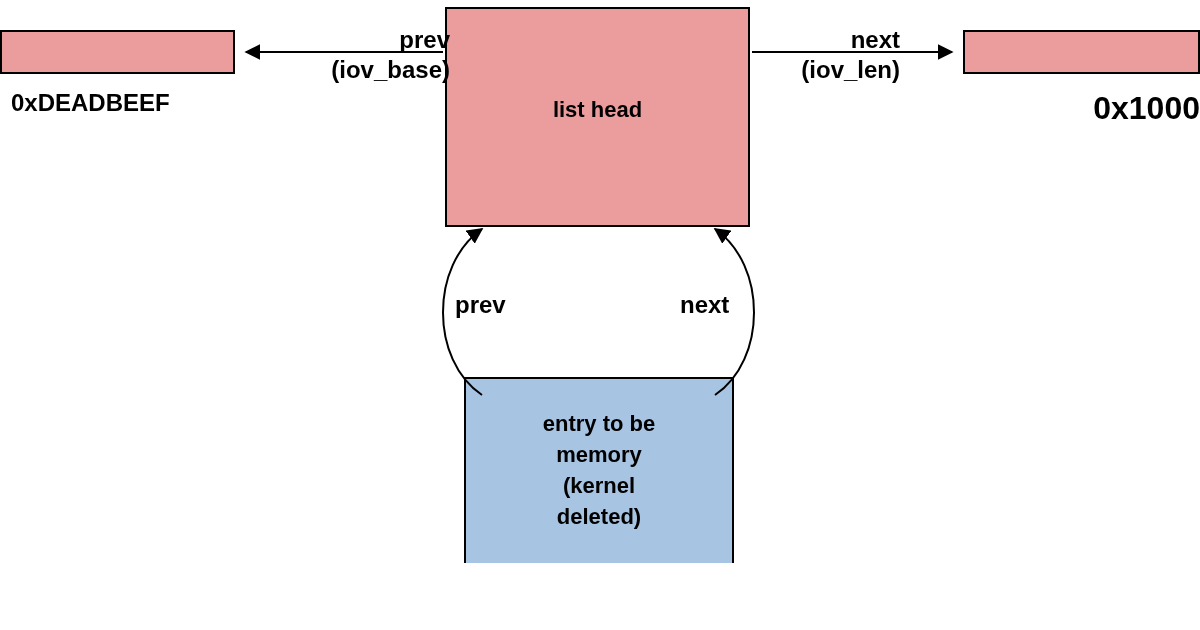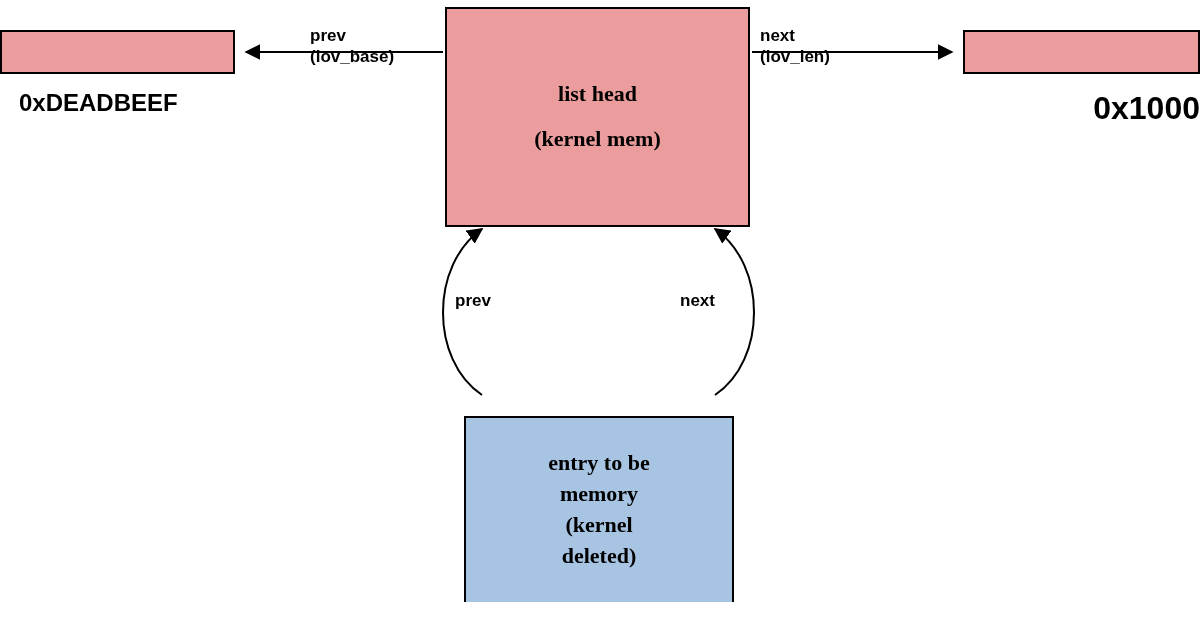--- a/index.html
+++ b/index.html
@@ -15,55 +15,53 @@
     border: 2px solid #000;
     box-sizing: border-box;
     display: flex;
     flex-direction: column;
     align-items: center;
     justify-content: center;
     text-align: center;
     font-weight: bold;
     font-size: 22px;
     line-height: 1.4;
-    font-family: Liberation Serif, serif;
   }
   .label {
     position: absolute;
     font-weight: bold;
-    font-size: 17px;
-    text-align: left;
+    font-size: 24px;
+    text-align: right;
     line-height: 1.25;
     white-space: pre;
   }
   svg.arrows {
     position: absolute;
     left: 0;
     top: 0;
     width: 1200px;
     height: 630px;
     pointer-events: none;
   }
 </style>
 </head>
 <body>
 
 <div class="box" style="left:0px; top:30px; width:235px; height:44px; background:#eb9c9c;"></div>
-<div class="label" style="left:19px; top:88px; width:230px; text-align:left; font-size:24px;">0xDEADBEEF</div>
+<div class="label" style="left:11px; top:88px; width:230px; text-align:left; font-size:24px;">0xDEADBEEF</div>
 
 <div class="box" style="left:963px; top:30px; width:237px; height:44px; background:#eb9c9c;"></div>
 <div class="label" style="left:963px; top:88px; width:237px; text-align:right; font-size:32px;">0x1000</div>
 
 <div class="box" style="left:445px; top:7px; width:305px; height:220px; background:#eb9c9c;">
   <div>list head</div>
   <div style="height:14px;"></div>
-  <div>(kernel mem)</div>
 </div>
 
-<div class="box" style="left:464px; top:416px; width:270px; height:186px; background:#a7c4e2; border-bottom:none;">
+<div class="box" style="left:464px; top:377px; width:270px; height:186px; background:#a7c4e2; border-bottom:none;">
   <div>entry to be</div>
   <div>memory</div>
   <div>(kernel</div>
   <div>deleted)</div>
 </div>
 
 <div class="label" style="left:310px; top:25px; width:140px;">prev
 (iov_base)</div>
 <div class="label" style="left:760px; top:25px; width:140px;">next
 (iov_len)</div>

